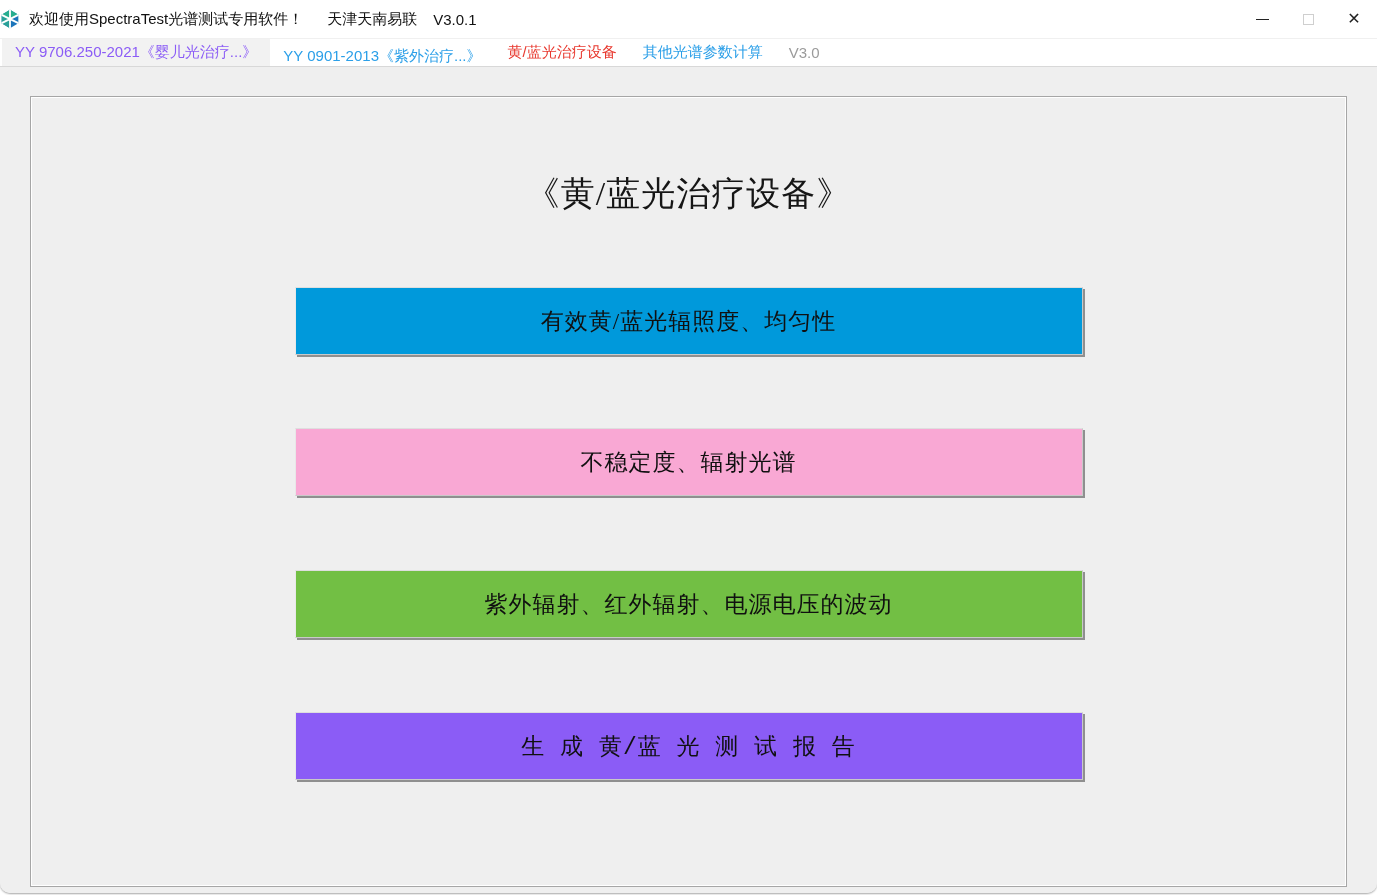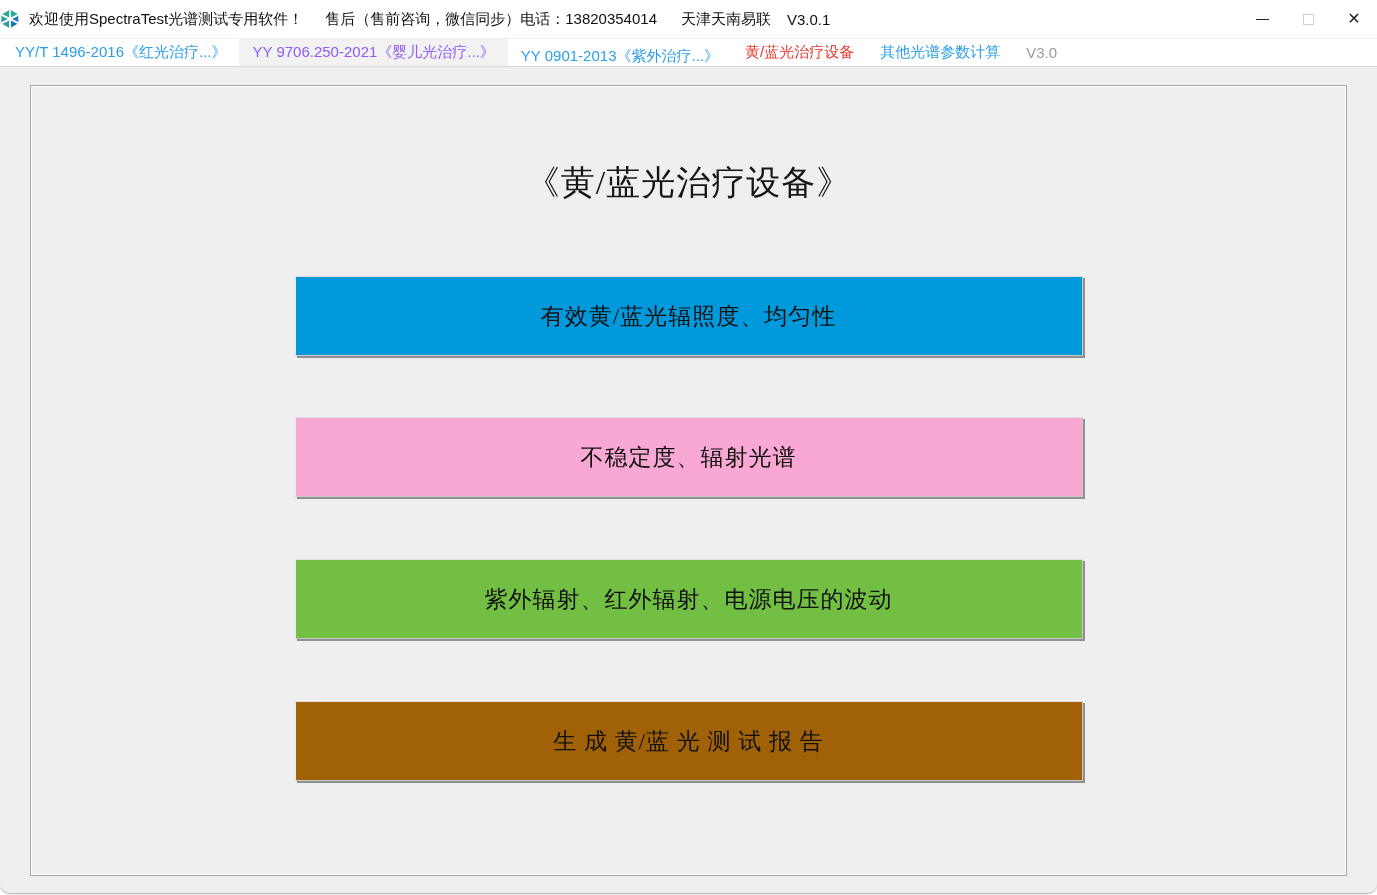--- a/index.html
+++ b/index.html
@@ -58,36 +58,36 @@
     padding: 0 13px;
     cursor: default;
   }
   .tab.chip { background: #f2f2f2; }
   
   .content {
     position: absolute; left: 0; top: 68px; right: 0; bottom: 0;
     background: #efefef;
   }
   .panel {
-    position: absolute; left: 30px; top: 17px;
+    position: absolute; left: 30px; top: 28px;
     width: 1317px; height: 791px;
     background: #efefef;
     border: 1px solid #a6a6a6;
     box-shadow: inset 1px 1px 0 #ffffff, inset -1px -1px 0 #ffffff;
   }
   .page-title {
     position: absolute; left: 0; right: 0; top: 74px;
     text-align: center;
     font-family: "Liberation Serif", "DejaVu Serif", serif;
     font-size: 34px; color: #161616;
     letter-spacing: 1px;
   }
   .big-btn {
     position: absolute; left: 50%; transform: translateX(-50%);
-    width: 788px; height: 80px;
+    width: 788px; height: 68px;
     display: flex; align-items: center; justify-content: center;
     font-family: "Liberation Serif", "DejaVu Serif", serif;
     font-size: 23px; color: #101010;
     letter-spacing: 1px;
     border: 1px solid #c9c9c9;
     border-top-color: #dedede; border-left-color: #e8e8e8;
     box-shadow: 2px 2px 0 #8f8f8f;
     cursor: pointer;
     text-align: center;
   }
@@ -102,52 +102,50 @@
 <div class="window">
 
   <div class="titlebar">
     <svg class="app-logo" viewBox="0 0 24 24">
       <polygon points="12,1 22,7 22,17 12,23 2,17 2,7" fill="#1b75bb"></polygon>
       <polygon points="12,1 22,7 12,12 2,7" fill="#27ae8f"></polygon>
       <polygon points="2,7 12,12 12,23 2,17" fill="#2aa198"></polygon>
       <path d="M2,7 L22,17 M22,7 L2,17 M12,1 L12,23" stroke="#ffffff" stroke-width="2.2" fill="none"></path>
     </svg>
     <span class="tb-welcome">欢迎使用SpectraTest光谱测试专用软件！</span>
-    <span class="tb-support">售后（售前咨询，微信同步）电话：13820354014</span>
     <span class="tb-company">天津天南易联</span>
     <span class="tb-version">V3.0.1</span>
     <div class="window-controls">
       <div class="win-btn">
           <span class="min-glyph"></span>
         </div>
       <div class="win-btn">
           <span class="max-glyph"></span>
         </div>
       <div class="win-btn">
           <span class="close-glyph">✕</span>
         </div>
     </div>
   </div>
 
   <div class="tabstrip">
-    <div class="tab" style="color: rgb(43, 159, 232);">YY/T 1496-2016《红光治疗...》</div>
     <div class="tab chip" style="color: #8b5cf6;">YY 9706.250-2021《婴儿光治疗...》</div>
     <div class="tab" style="color: rgb(43, 159, 232); margin-top: 8px;">YY 0901-2013《紫外治疗...》</div>
     <div class="tab" style="color: rgb(232, 55, 45);">黄/蓝光治疗设备</div>
     <div class="tab" style="color: rgb(43, 159, 232);">其他光谱参数计算</div>
     <div class="tab" style="color: rgb(155, 155, 155);">V3.0</div>
   </div>
 
   <div class="content">
     <div class="panel">
       <div class="page-title">《黄/蓝光治疗设备》</div>
 
       <div class="big-btn btn-1" style="background-color: rgb(0, 153, 219);">有效黄/蓝光辐照度、均匀性</div>
 
       <div class="big-btn btn-2" style="background-color: #f9a8d4;">不稳定度、辐射光谱</div>
 
       <div class="big-btn btn-3" style="background-color: rgb(114, 191, 68);">紫外辐射、红外辐射、电源电压的波动</div>
 
-      <div class="big-btn btn-4" style="background-color: #a16207;">生 成 黄/蓝 光 测 试 报 告</div>
+      <div class="big-btn btn-4" style="background-color: #8b5cf6; font-family: Liberation Mono, monospace;">生 成 黄/蓝 光 测 试 报 告</div>
     </div>
   </div>
 
 </div>
 
 </body></html>

